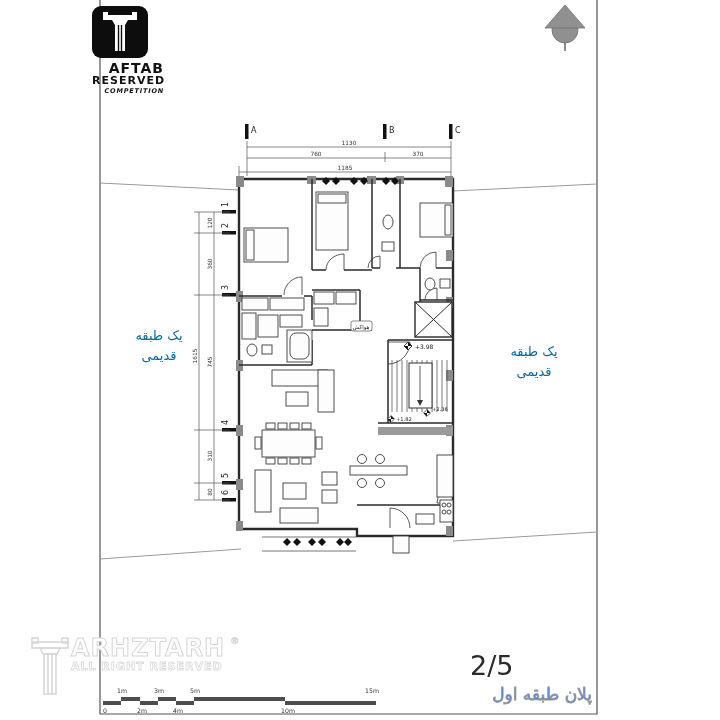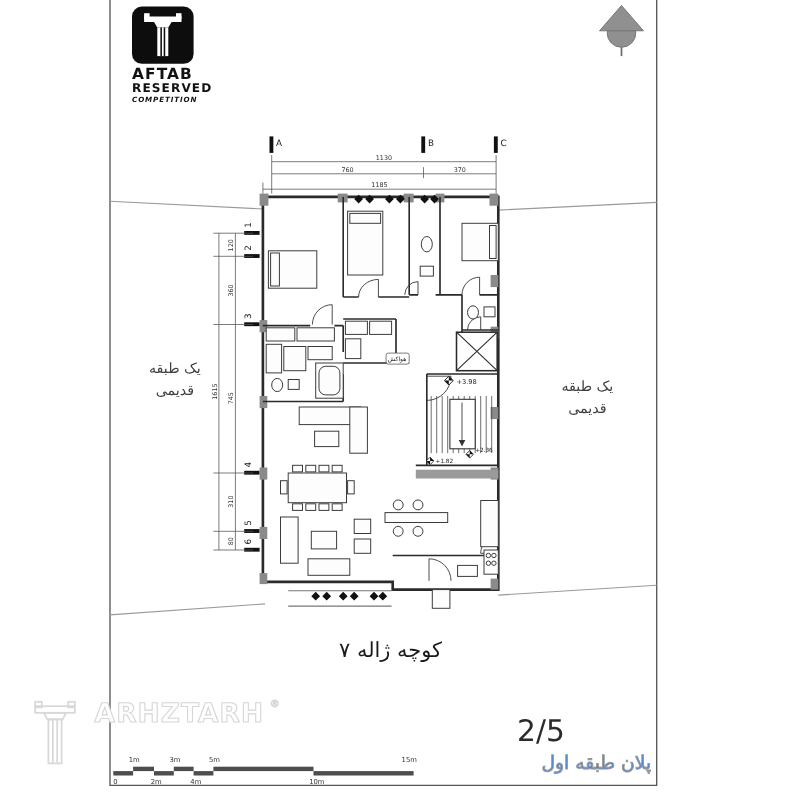--- a/index.html
+++ b/index.html
@@ -1,36 +1,36 @@
 <!DOCTYPE html>
 <html><head>
 <meta charset="utf-8">
 <style>
   html,body{margin:0;padding:0;background:#fff;}
   #sheet{position:relative;width:720px;height:720px;background:#fff;overflow:hidden;
          font-family:"DejaVu Sans",sans-serif;color:#222;}
   .abs{position:absolute;}
   svg text{font-family:"DejaVu Sans",sans-serif;}
   
-  #logo{left:120px;top:6px;width:72px;text-align:left;}
+  #logo{left:92px;top:6px;width:72px;text-align:right;}
   #logo .mark{width:56px;height:52px;background:#0d0d0d;border-radius:9px;position:relative;}
   #logo .t1{font-size:14px;font-weight:bold;letter-spacing:1px;line-height:14px;margin-top:3px;color:#111;}
   #logo .t2{font-size:11px;font-weight:bold;letter-spacing:1px;line-height:12px;color:#111;}
   #logo .t3{font-size:6.5px;font-weight:bold;letter-spacing:0.8px;line-height:8px;color:#111;font-style:italic;}
   
   .street{font-size:19px;color:#1a1a1a;text-align:center;direction:rtl;}
   #street-top{left:230px;top:86px;width:240px;}
   #street-bottom{left:235px;top:580px;width:240px;}
-  .neighbor{font-size:13px;color:#404040;text-align:center;direction:rtl;line-height:20px;}
+  .neighbor{font-size:13px;color:#0369a1;text-align:center;direction:rtl;line-height:20px;}
   #neighbor-left{left:116px;top:326px;width:86px;}
   #neighbor-right{left:488px;top:342px;width:92px;}
   
   #watermark{left:30px;top:636px;width:230px;color:#fff;}
   #wm-row{display:flex;align-items:flex-start;}
-  #wm-text{margin-left:16px;}
+  #wm-text{margin-left:1px;}
   .wm-big{font-size:24px;font-weight:bold;letter-spacing:1px;line-height:24px;
           color:#fff;-webkit-text-stroke:1px #d6d6d6;text-shadow:0 0 0 #eee;}
   .wm-reg{font-size:9px;vertical-align:top;color:#fff;-webkit-text-stroke:0.8px #d6d6d6;}
   .wm-small{font-size:11px;font-weight:bold;letter-spacing:1px;line-height:13px;
             color:#fff;-webkit-text-stroke:0.8px #dadada;}
   
   #sheetno{left:470px;top:650px;width:122px;text-align:left;font-size:27px;color:#2b2b2b;}
   #sheettitle{left:440px;top:684px;width:152px;text-align:right;direction:rtl;font-size:17px;
               color:#3b82f6;-webkit-text-stroke:0.9px #9a9a9a;letter-spacing:1px;}
 </style>
@@ -341,21 +341,20 @@
         <rect x="23" y="19" width="10" height="26" fill="#fff"></rect>
         <line x1="26.5" y1="19" x2="26.5" y2="45" stroke="#0d0d0d" stroke-width="1.4"></line>
         <line x1="29.5" y1="19" x2="29.5" y2="45" stroke="#0d0d0d" stroke-width="1.4"></line>
       </svg>
     </div>
     <div class="t1">AFTAB</div>
     <div class="t2">RESERVED</div>
     <div class="t3">COMPETITION</div>
   </div>
 
-  <div id="street-bottom" class="abs street">کوچه ژاله ۷</div>
 
   <div id="neighbor-left" class="abs neighbor">
     <div>یک طبقه</div>
     <div>قدیمی</div>
   </div>
   <div id="neighbor-right" class="abs neighbor">
     <div>یک طبقه</div>
     <div>قدیمی</div>
   </div>
 
@@ -370,20 +369,21 @@
           <rect x="14" y="18" width="12" height="40"></rect>
           <line x1="18" y1="18" x2="18" y2="58"></line>
             <line x1="22" y1="18" x2="22" y2="58"></line>
         </g>
       </svg>
       <div id="wm-text">
         <div>
           <span class="wm-big">ARHZTARH</span>
           <span class="wm-reg">®</span>
         </div>
+        <div class="wm-small">ALL RIGHT RESERVED</div>
       </div>
     </div>
   </div>
 
   <div id="sheetno" class="abs">2/5</div>
   <div id="sheettitle" class="abs">پلان طبقه اول</div>
 
 </div>
 
 </body></html>

